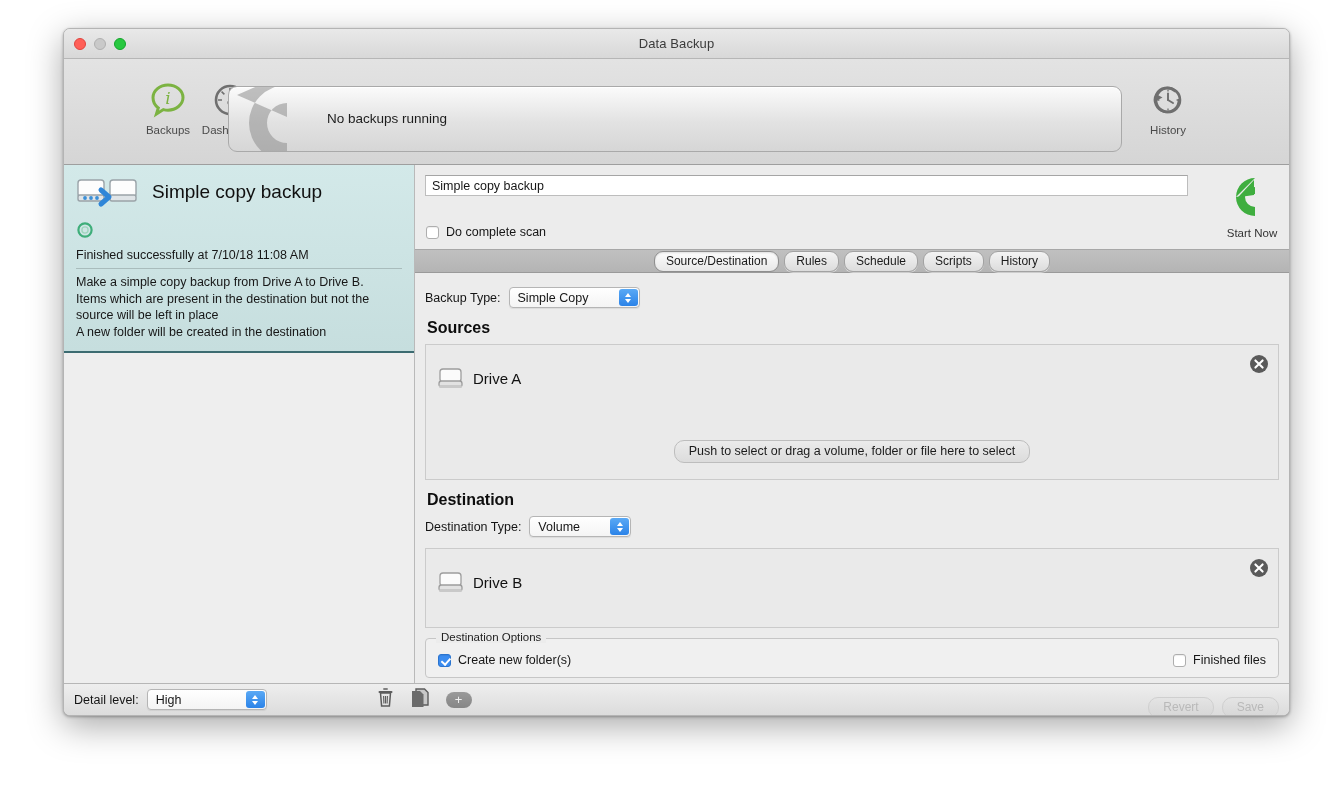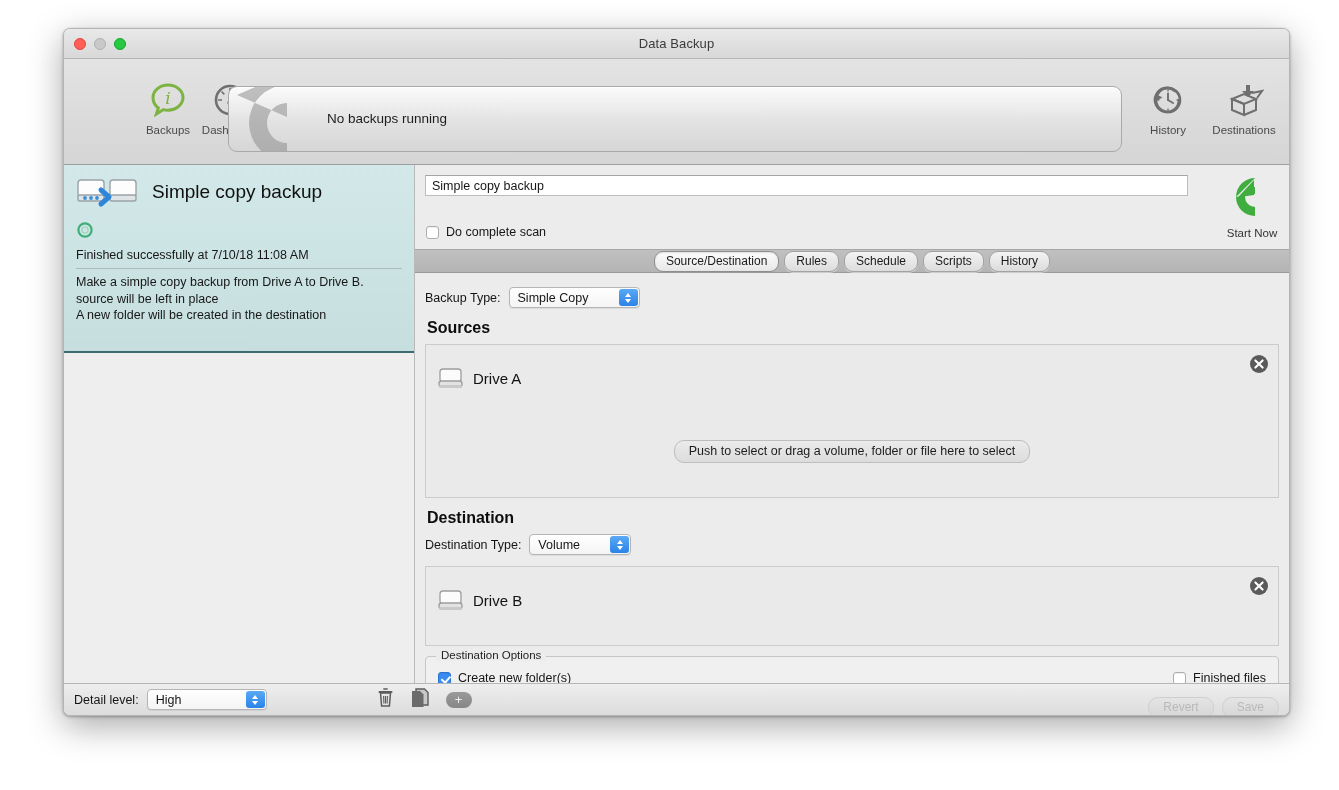--- a/index.html
+++ b/index.html
@@ -289,32 +289,20 @@
               <line x1="8.4" y1="19" x2="10.4" y2="19"></line>
             </g>
             <line x1="19" y1="19" x2="19" y2="12.5" stroke="#6f6f6f" stroke-width="1.9" stroke-linecap="round"></line>
             <line x1="19" y1="19" x2="24" y2="22" stroke="#6f6f6f" stroke-width="1.9" stroke-linecap="round"></line>
             <path d="M7 13 L7 20 L13.5 16.5 Z" fill="#6f6f6f"></path>
           </svg>
         </div>
         <span class="tb-label">History</span>
       </div>
 
-      <div class="tb-item" style="left:1132px; width:96px">
-        <div class="tb-icon">
-          <svg width="40" height="38" viewBox="0 0 40 38">
-            <path d="M8 18 L20 13 L32 18 L20 23 Z" fill="none" stroke="#6f6f6f" stroke-width="2"></path>
-            <path d="M8 18 L8 29 L20 34 L20 23 Z" fill="none" stroke="#6f6f6f" stroke-width="2"></path>
-            <path d="M32 18 L32 29 L20 34" fill="none" stroke="#6f6f6f" stroke-width="2"></path>
-            <path d="M22 4 L26 4 L26 10 L30 10 L24 16 L18 10 L22 10 Z" fill="#6f6f6f"></path>
-            <path d="M28 12 L38 10 L33 17" fill="none" stroke="#6f6f6f" stroke-width="2"></path>
-          </svg>
-        </div>
-        <span class="tb-label">Destinations</span>
-      </div>
     </div>
 
     <div class="body">
 
       <div class="sidebar">
         <div class="backup-item">
           <div class="bi-head">
             <svg width="64" height="34" viewBox="0 0 64 34">
               <g>
                 <rect x="2" y="5" width="26" height="17" rx="3" fill="#fdfdfd" stroke="#9aa3a8" stroke-width="1.4"></rect>
@@ -335,20 +323,21 @@
           <div class="bi-status-row">
             <svg width="18" height="18" viewBox="0 0 18 18">
               <circle cx="9" cy="9" r="6.6" fill="none" stroke="#3fae7a" stroke-width="2.2"></circle>
               <circle cx="9" cy="9" r="3.1" fill="none" stroke="#9fd6bd" stroke-width="1.4"></circle>
             </svg>
           </div>
           <div class="bi-finished">Finished successfully at 7/10/18 11:08 AM</div>
           <div class="bi-sep"></div>
           <div class="bi-desc">
             <div>Make a simple copy backup from Drive A to Drive B.</div>
+            <div>Items which are present in the destination but not the</div>
             <div>source will be left in place</div>
             <div>A new folder will be created in the destination</div>
           </div>
         </div>
       </div>
 
       <div class="main">
 
         <div class="name-field" title="Backup name">Simple copy backup</div>
 
@@ -381,21 +370,21 @@
               <span>Simple Copy</span>
               <span class="arrows">
                   <i class="up"></i>
                   <i class="down"></i>
                 </span>
             </span>
           </div>
 
           <div class="section-title">Sources</div>
 
-          <div class="panel-box" style="height:154px">
+          <div class="panel-box" style="height:136px">
             <div class="drive-row">
               <svg width="25" height="26" viewBox="0 0 25 26">
                 <rect x="2" y="3" width="21" height="13" rx="3" fill="#fbfbfb" stroke="#9d9d9d" stroke-width="1.3"></rect>
                 <rect x="1" y="15" width="23" height="6" rx="2.5" fill="#e2e2e2" stroke="#9d9d9d" stroke-width="1.3"></rect>
                 <rect x="1" y="19" width="23" height="3" rx="1.5" fill="#c9c9c9"></rect>
               </svg>
               <span class="drive-name">Drive A</span>
             </div>
             <span class="xbtn">
               <svg width="20" height="20" viewBox="0 0 20 20">

